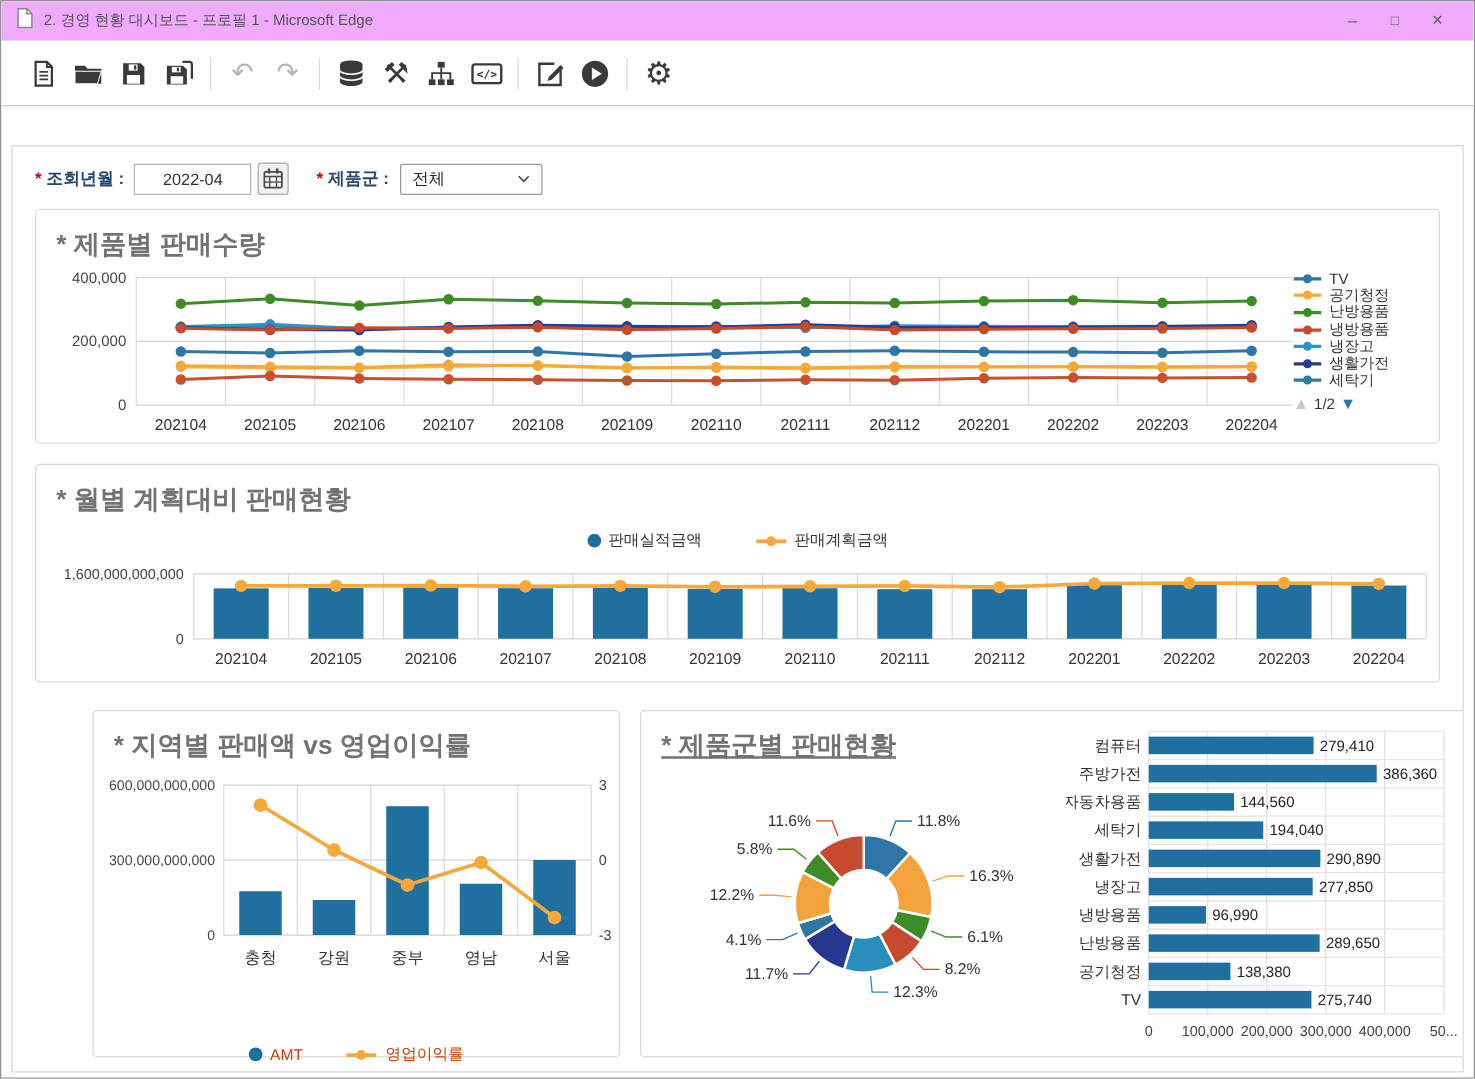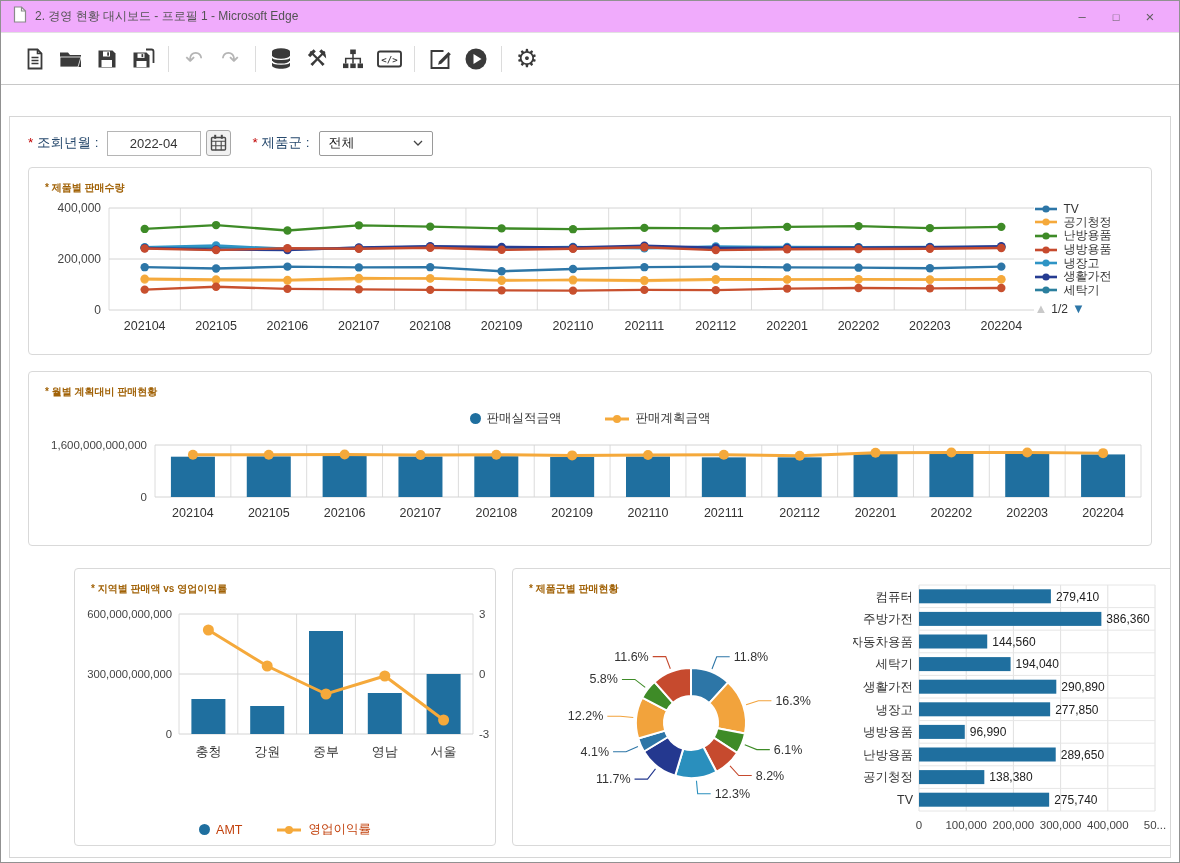--- a/index.html
+++ b/index.html
@@ -25,47 +25,47 @@
   .tbtn { width:36px; height:36px; display:flex; align-items:center; justify-content:center; }
   .tbtn svg { display:block; }
   .tbtn.txt { font-size:21px; color:#3a3a3a; }
   .tbtn.disabled { color:#b5b5b5; }
   .tsep { width:1px; height:26px; background:#dcdcdc; margin:0 7px; }
 
   
   .dash { position:absolute; top:115px; left:8px; right:8px; bottom:4px; border:1px solid #d6d6d6; background:#fff; overflow:hidden; }
 
   .filterbar { display:flex; align-items:center; margin:12px 18px 0; height:28px; font-size:13.5px; }
-  .flabel { color:#27496d; font-weight:normal; }
+  .flabel { color:#27496d; font-weight:bold; }
   .flabel .req { color:#c00000; }
   .dateinput { width:94px; height:25px; border:1px solid #b5b5b5; text-align:center; font-size:13px; color:#333; margin:0 5px 0 8px; font-family:inherit; }
   .calbtn { width:25px; height:26px; border:1px solid #a8a8a8; border-radius:3px; background:#f1f1f1; display:flex; align-items:center; justify-content:center; margin-right:22px; }
   .select { width:114px; height:25px; border:1px solid #9a9a9a; border-radius:2px; background:#fff; display:flex; align-items:center; justify-content:space-between; padding:0 9px; font-size:13px; color:#222; margin-left:9px; }
 
   .panel { border:1px solid #d9d9d9; border-radius:4px; background:#fff; }
-  .ptitle { font-size:10px; font-weight:bold; color:#a16207; padding:13px 16px 3px; }
+  .ptitle { font-size:21px; font-weight:bold; color:#737373; padding:13px 16px 3px; }
   .p1 { margin:10px 18px 0; height:188px; }
   .c1body { display:flex; padding:0 6px 0 10px; }
   .lgd { width:112px; padding-top:4px; }
   .lgd-item { display:flex; align-items:center; gap:5px; height:13.6px; font-size:12px; color:#333; overflow:hidden; }
   .lgd-page { font-size:12px; color:#333; margin-top:4px; display:flex; gap:4px; align-items:center; }
   .lgd-page .up { color:#c9c9c9; font-size:13px; }
   .lgd-page .dn { color:#2d76a7; font-size:13px; }
 
   .p2 { margin:16px 18px 0; height:175px; }
   .legend2 { display:flex; justify-content:center; align-items:center; gap:42px; font-size:12.5px; color:#333; margin:8px 0 6px; }
   .legend2 .li { display:flex; align-items:center; gap:6px; }
   .dot { width:11px; height:11px; border-radius:50%; display:inline-block; }
 
   .brow { display:flex; margin:22px 18px 0; gap:16px;padding-left:46px; }
   .p3 { width:432px; height:278px; }
   .legend3 { display:flex; justify-content:center; align-items:center; gap:34px; font-size:12.5px; color:#c2410c; margin-top:20px; }
   .legend3 .li { display:flex; align-items:center; gap:6px; }
   .p4 { flex:1; height:278px; position:relative; }
-  .p4 .ptitle { position:absolute; top:0; left:0; }
+  .p4 .ptitle { position:absolute; top:0; left:0;text-decoration:underline; }
   .c4body { display:flex; padding:0 4px 0 8px; }
   .c4body .donutwrap { margin-top:24px; }
   .c4body .hbarwrap { margin-top:8px; margin-left:auto; }
 </style>
 </head>
 <body>
 
 <div class="app">
 
   <div class="titlebar">

